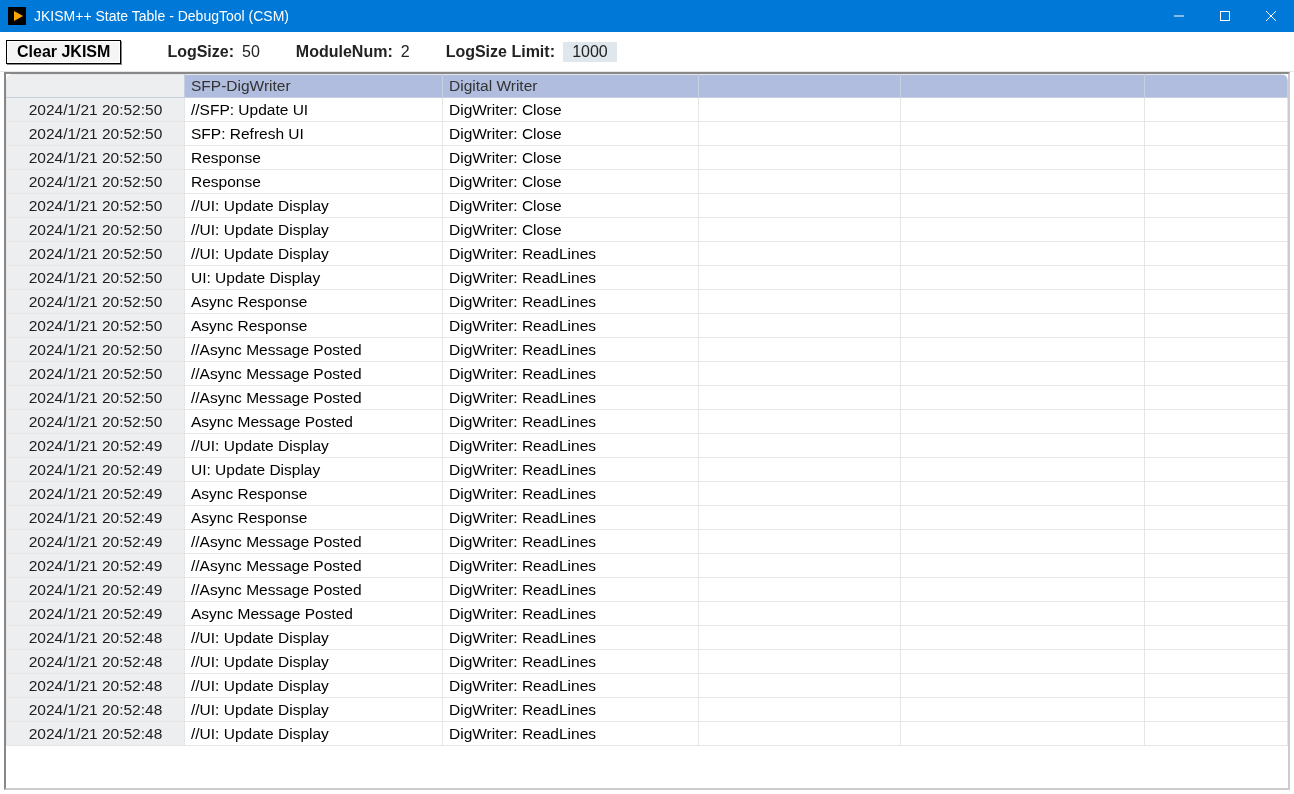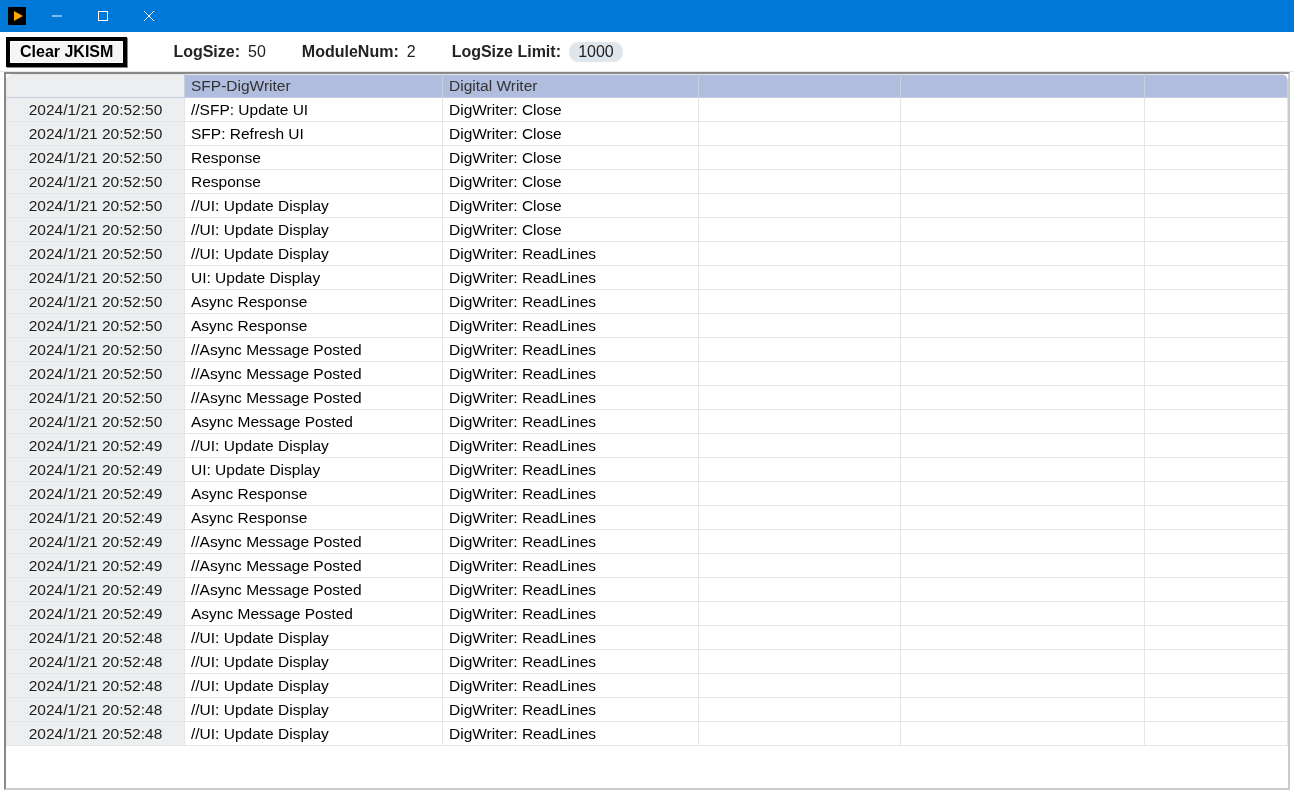--- a/index.html
+++ b/index.html
@@ -61,33 +61,32 @@
     gap: 36px;
     font-size: 16px;
     color: #222;
     border-bottom: 1px solid #e6e6e6;
   }
   .toolbar .btn {
     font-size: 16px;
     font-weight: 600;
     padding: 2px 10px;
     background: #f5f5f5;
-    border: 4px solid #000000;
+    border: 1px solid #000000;
     box-shadow: inset 0 0 0 1px #fff, 1px 1px 0 #888;
     margin-right: 10px;
   }
   .toolbar .label { font-weight: 600; }
   .toolbar .valuebox {
     display: inline-block;
     min-width: 54px;
     padding: 1px 8px;
     background: #dfe6ec;
     text-align: center;
     font-weight: 400;
-    border-radius: 9px;
   }
   .toolbar .static-val { font-weight: 400; }
   .tool-item { display:flex; align-items:center; gap:8px; }
 
   
   .content {
     position: absolute;
     top: 72px; left: 4px; right: 4px; bottom: 4px;
     border: 2px solid #ccc;
     border-top-color: #888;
@@ -147,20 +146,21 @@
   .content-inner::-webkit-scrollbar-track { background: #f0f0f0; }
   .content-inner::-webkit-scrollbar-thumb { background: #c2c2c2; }
 </style>
 </head>
 <body>
 
 <div class="titlebar">
   <div class="app-icon">
       <div class="tri"></div>
     </div>
+  <div class="title">JKISM++ State Table - DebugTool (CSM)</div>
   <div class="win-controls">
     <div class="win-btn">
       <svg width="10" height="10" viewBox="0 0 10 10">
           <line x1="0" y1="5" x2="10" y2="5" stroke="#fff" stroke-width="1"></line>
         </svg>
     </div>
     <div class="win-btn">
       <svg width="10" height="10" viewBox="0 0 10 10">
           <rect x="0.5" y="0.5" width="9" height="9" fill="none" stroke="#fff" stroke-width="1"></rect>
         </svg>

